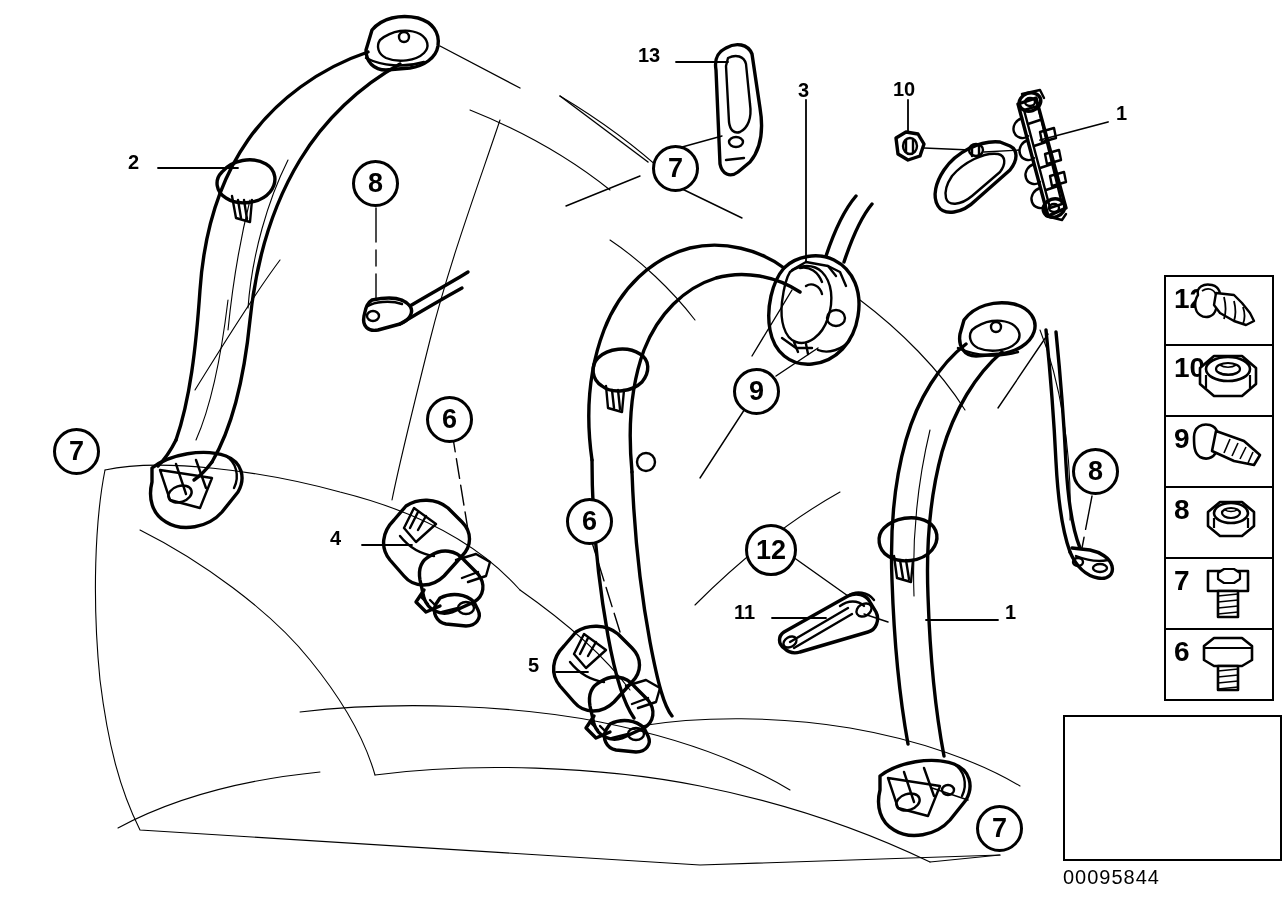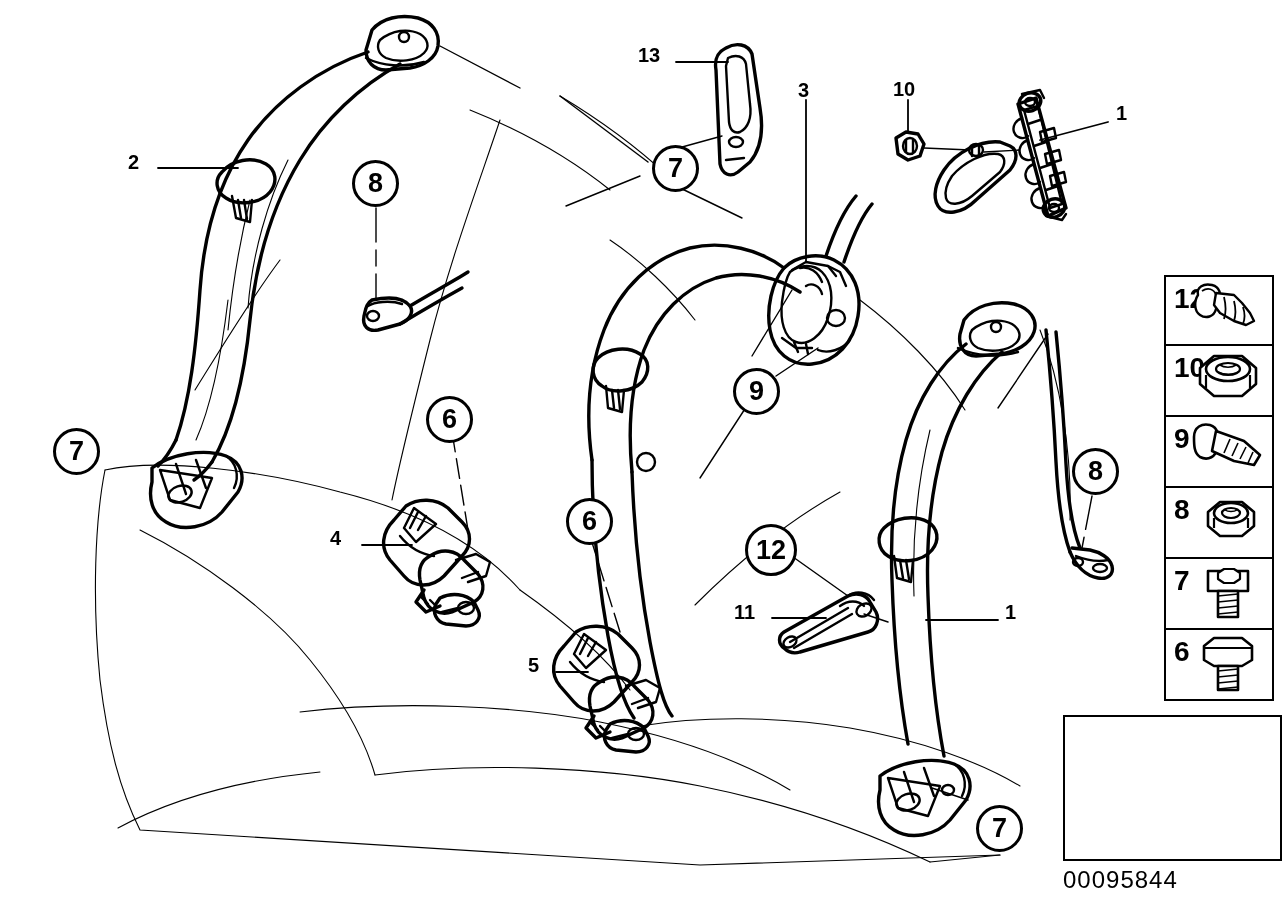--- a/index.html
+++ b/index.html
@@ -80,21 +80,21 @@
     top: 2px;
     width: 88px;
     height: 60px;
   }
   #diagram-code {
     position: absolute;
     left: 1063px;
     top: 866px;
     font-family: "Liberation Sans", sans-serif;
     font-weight: normal;
-    font-size: 24px;
+    font-size: 20px;
     letter-spacing: 1px;
     color: #000000;
   }
 </style>
 </head>
 <body>
 
 <div id="diagram-root">
 
   <svg id="diagram-svg" viewBox="0 0 1288 910" xmlns="http://www.w3.org/2000/svg">

